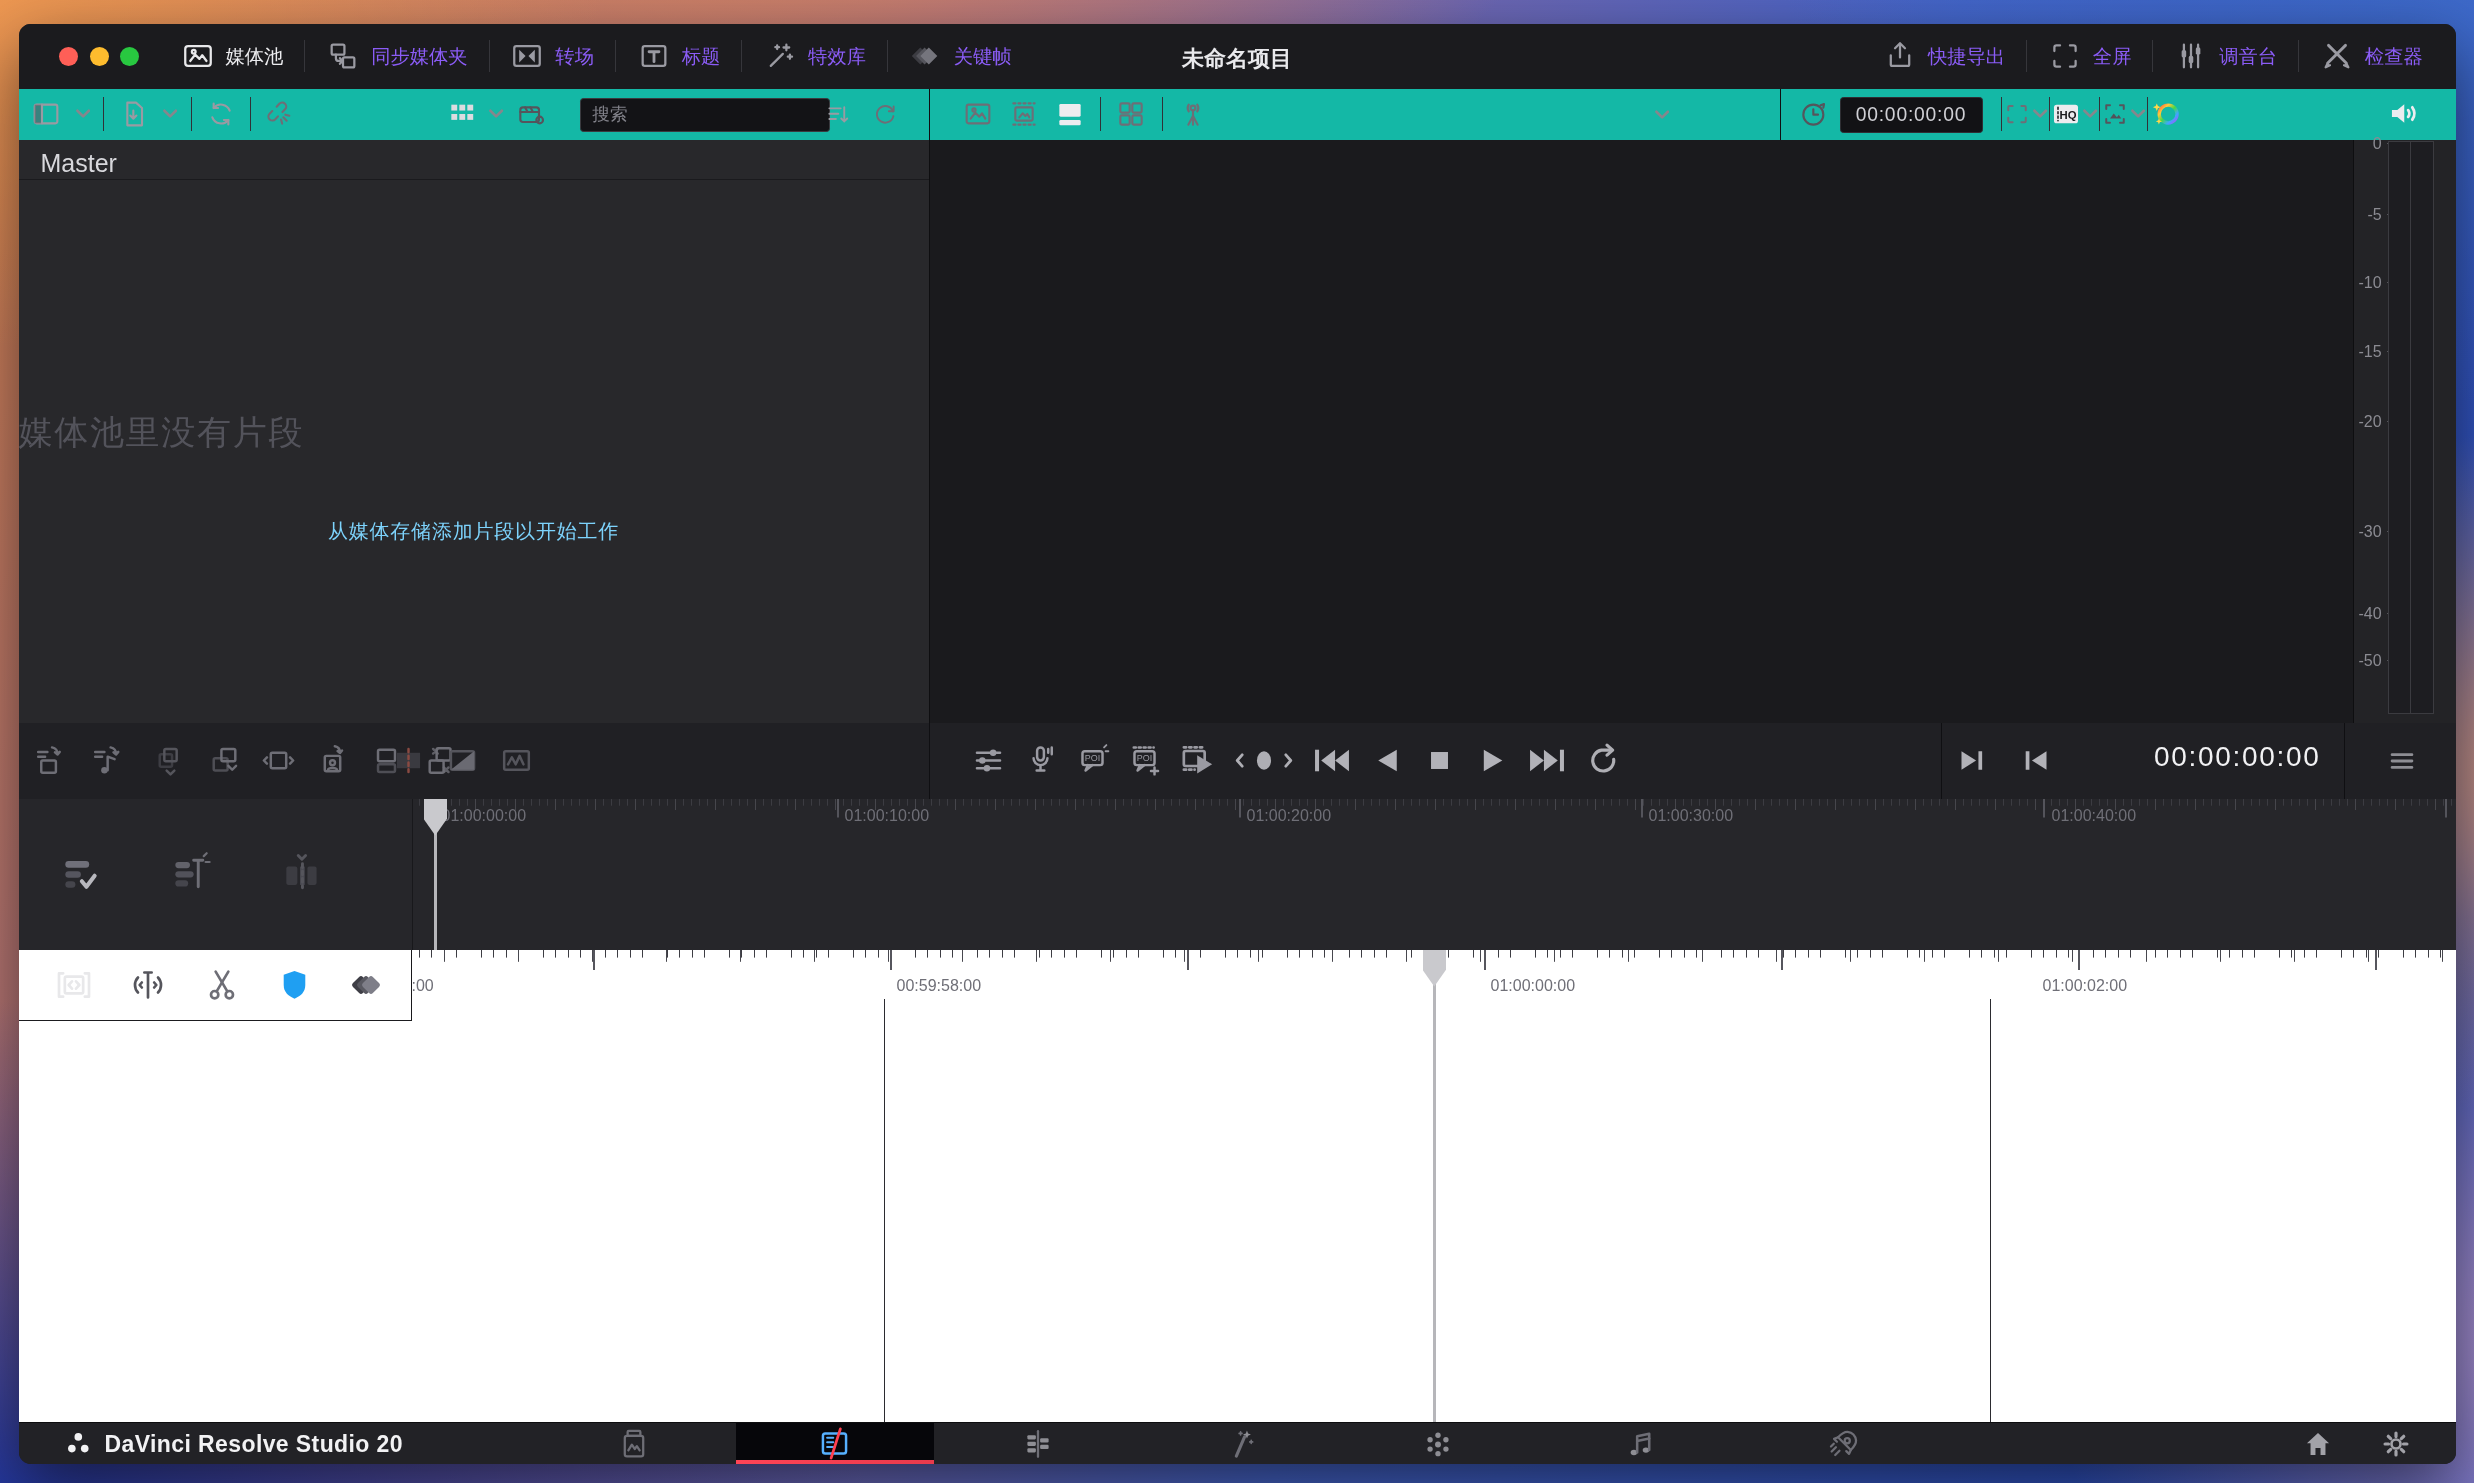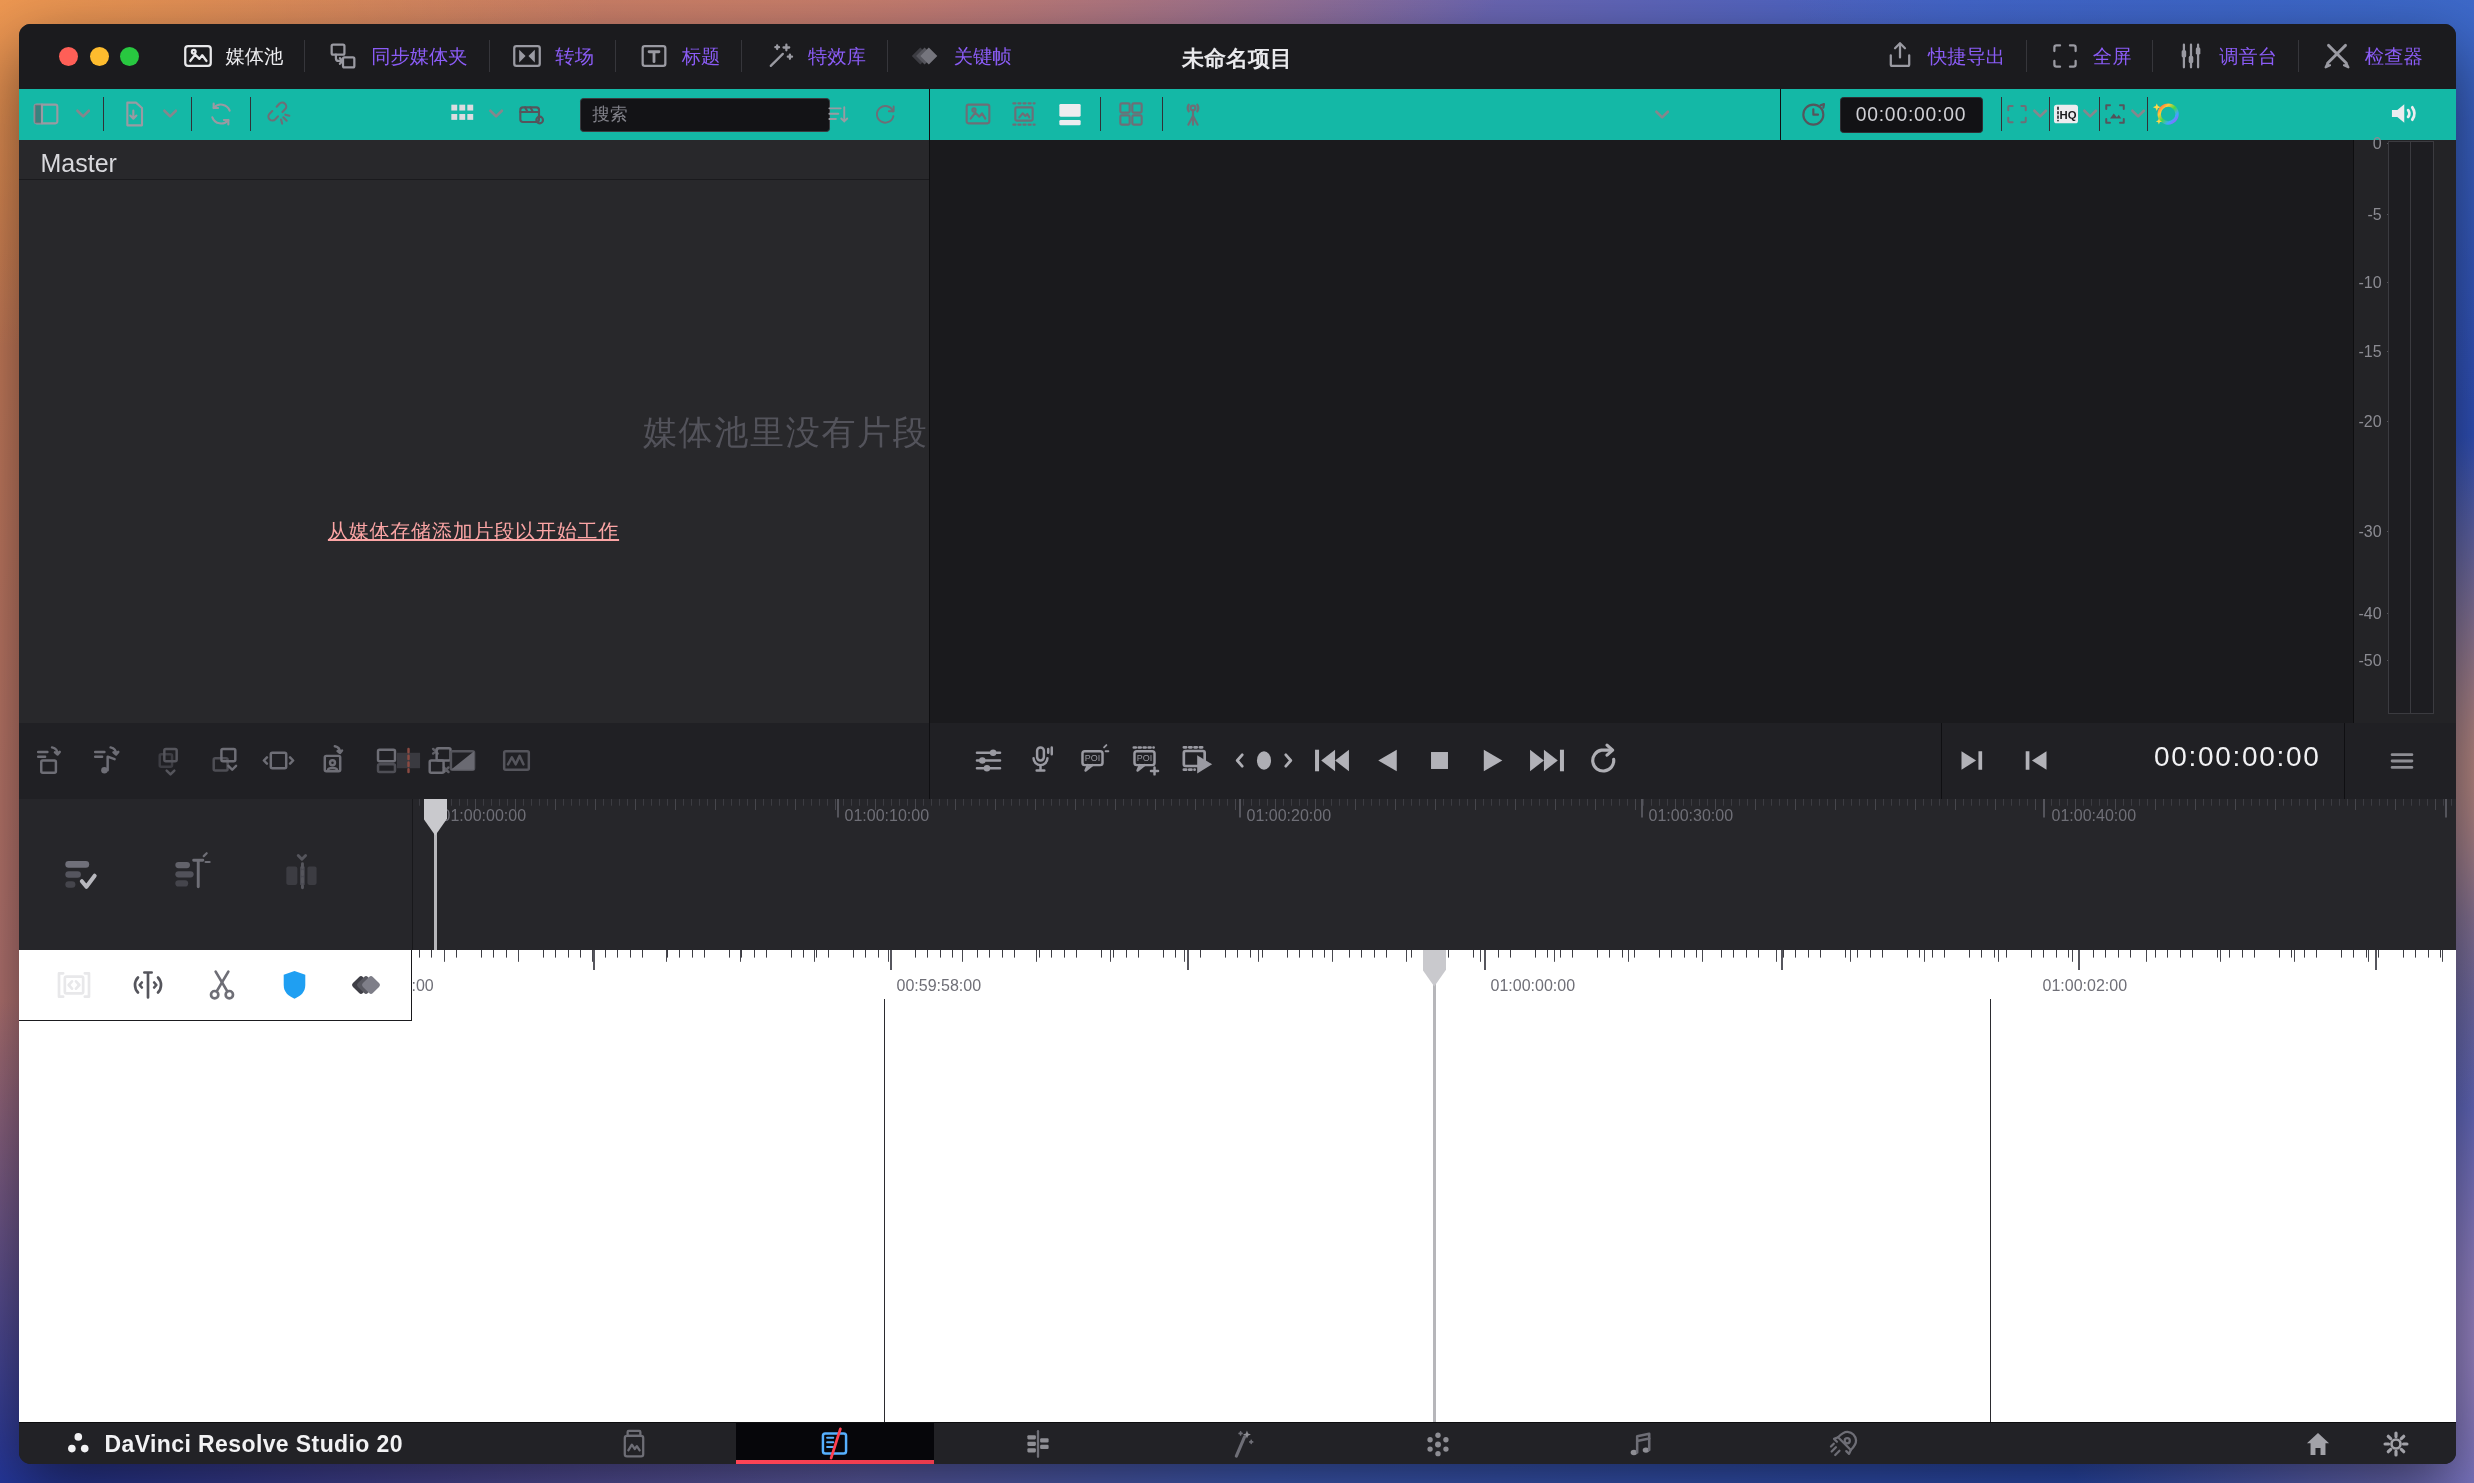--- a/index.html
+++ b/index.html
@@ -44,22 +44,22 @@
     font-family:"Liberation Sans","DejaVu Sans",sans-serif;}
   .search::placeholder{color:#82828a;}
   .tcfield{position:absolute;left:1821px;top:8.4px;width:141px;height:34px;background:#121215;
     border:0.8px solid #2e2e33;border-radius:3.4px;color:#cfcfd4;font-size:19.3px;display:flex;align-items:center;
     justify-content:center;letter-spacing:0.8px;}
   
   .content{position:absolute;left:0;top:116px;width:100%;height:583px;}
   .pool{position:absolute;left:0;top:0;width:910px;height:100%;background:#28282b;}
   .poolhead{position:absolute;left:0;top:0;width:100%;height:39px;border-bottom:0.8px solid #1a1a1d;}
   .binname{position:absolute;left:22px;top:9.2px;font-size:25px;color:#d8d8dc;}
-  .emptyT{position:absolute;left:0;top:270px;width:100%;text-align:right;font-size:34px;color:#53535b;letter-spacing:1.7px;}
-  .emptyS{position:absolute;left:0;top:378px;width:100%;text-align:center;font-size:20px;color:#fca5a5;letter-spacing:0.8px;text-decoration:underline;}
+  .emptyT{position:absolute;left:0;top:270px;width:100%;text-align:left;font-size:34px;color:#53535b;letter-spacing:1.7px;}
+  .emptyS{position:absolute;left:0;top:378px;width:100%;text-align:center;font-size:20px;color:#7dd3fc;letter-spacing:0.8px;}
   .viewer{position:absolute;left:910px;top:0;width:1424px;height:100%;background:#1a1a1d;border-left:0.8px solid #0e0e10;}
   .meter{position:absolute;left:2334px;top:0;width:103px;height:100%;background:#232326;border-left:0.8px solid #0e0e10;}
   .mtick{position:absolute;left:0;width:39px;display:flex;align-items:center;justify-content:flex-end;gap:5px;
     font-size:16px;color:#8b8b92;}
   .mtick i{display:block;width:5.9px;height:1.7px;background:#55555a;}
   .mbars{position:absolute;left:34px;top:1.7px;width:44px;height:571px;border:0.8px solid #3b3b40;background:#1d1d21;}
   .mbars i{position:absolute;left:21px;top:0;width:0.8px;height:100%;background:#3b3b40;}
   
   .trow{position:absolute;left:0;top:699px;width:100%;height:76px;background:#202024;border-bottom:0.8px solid #0f0f12;}
   .trow .vsep2{position:absolute;top:0;width:0.8px;height:100%;background:#0f0f12;}

